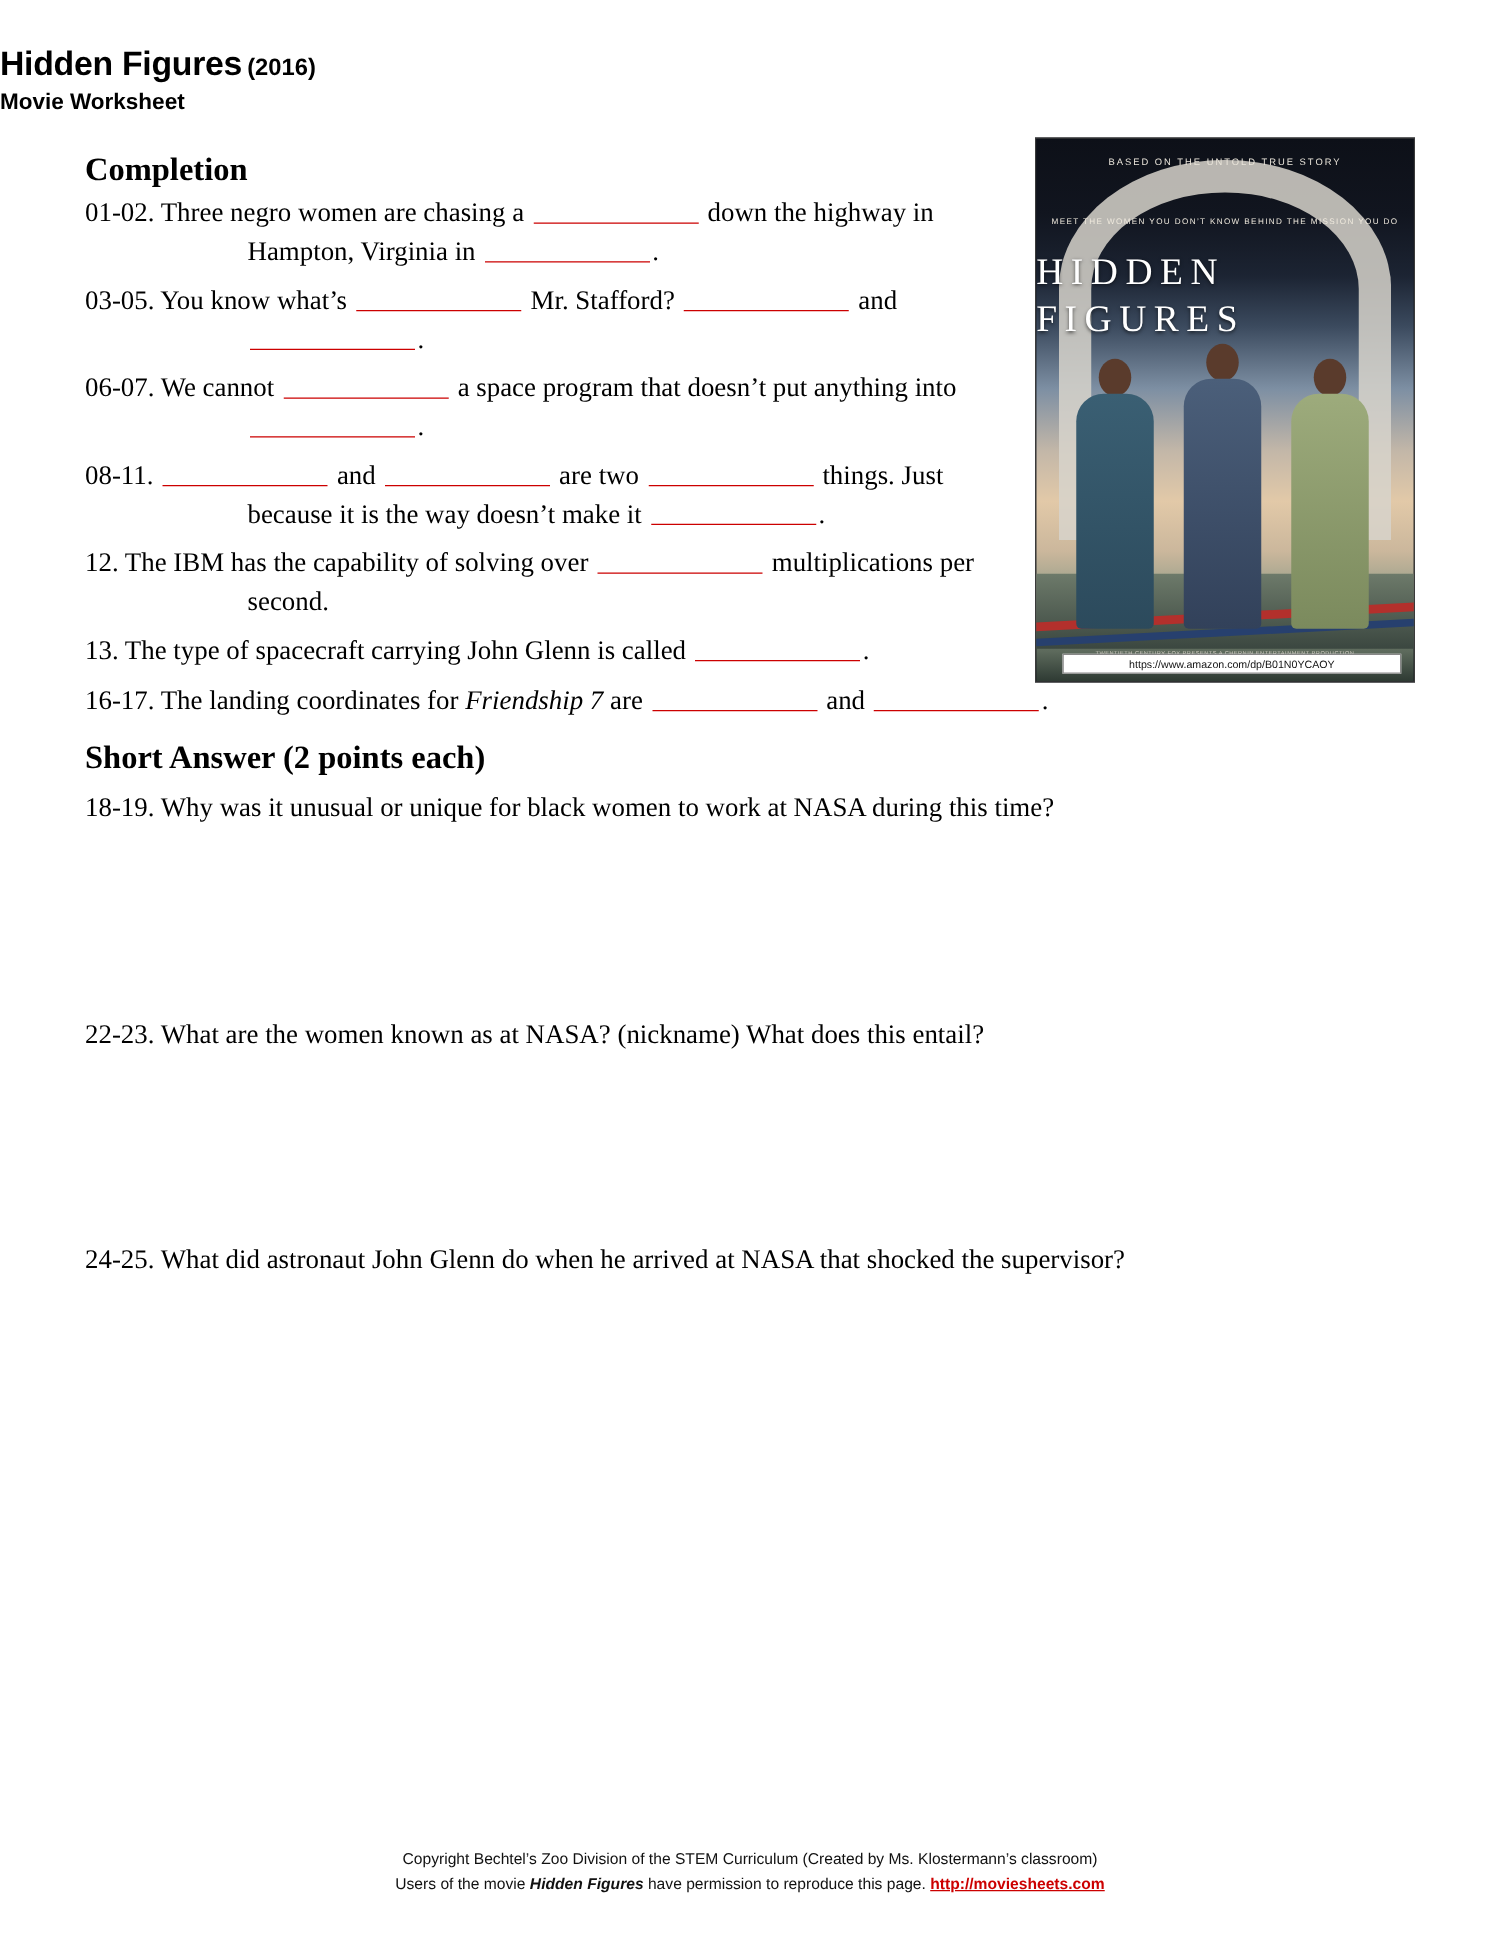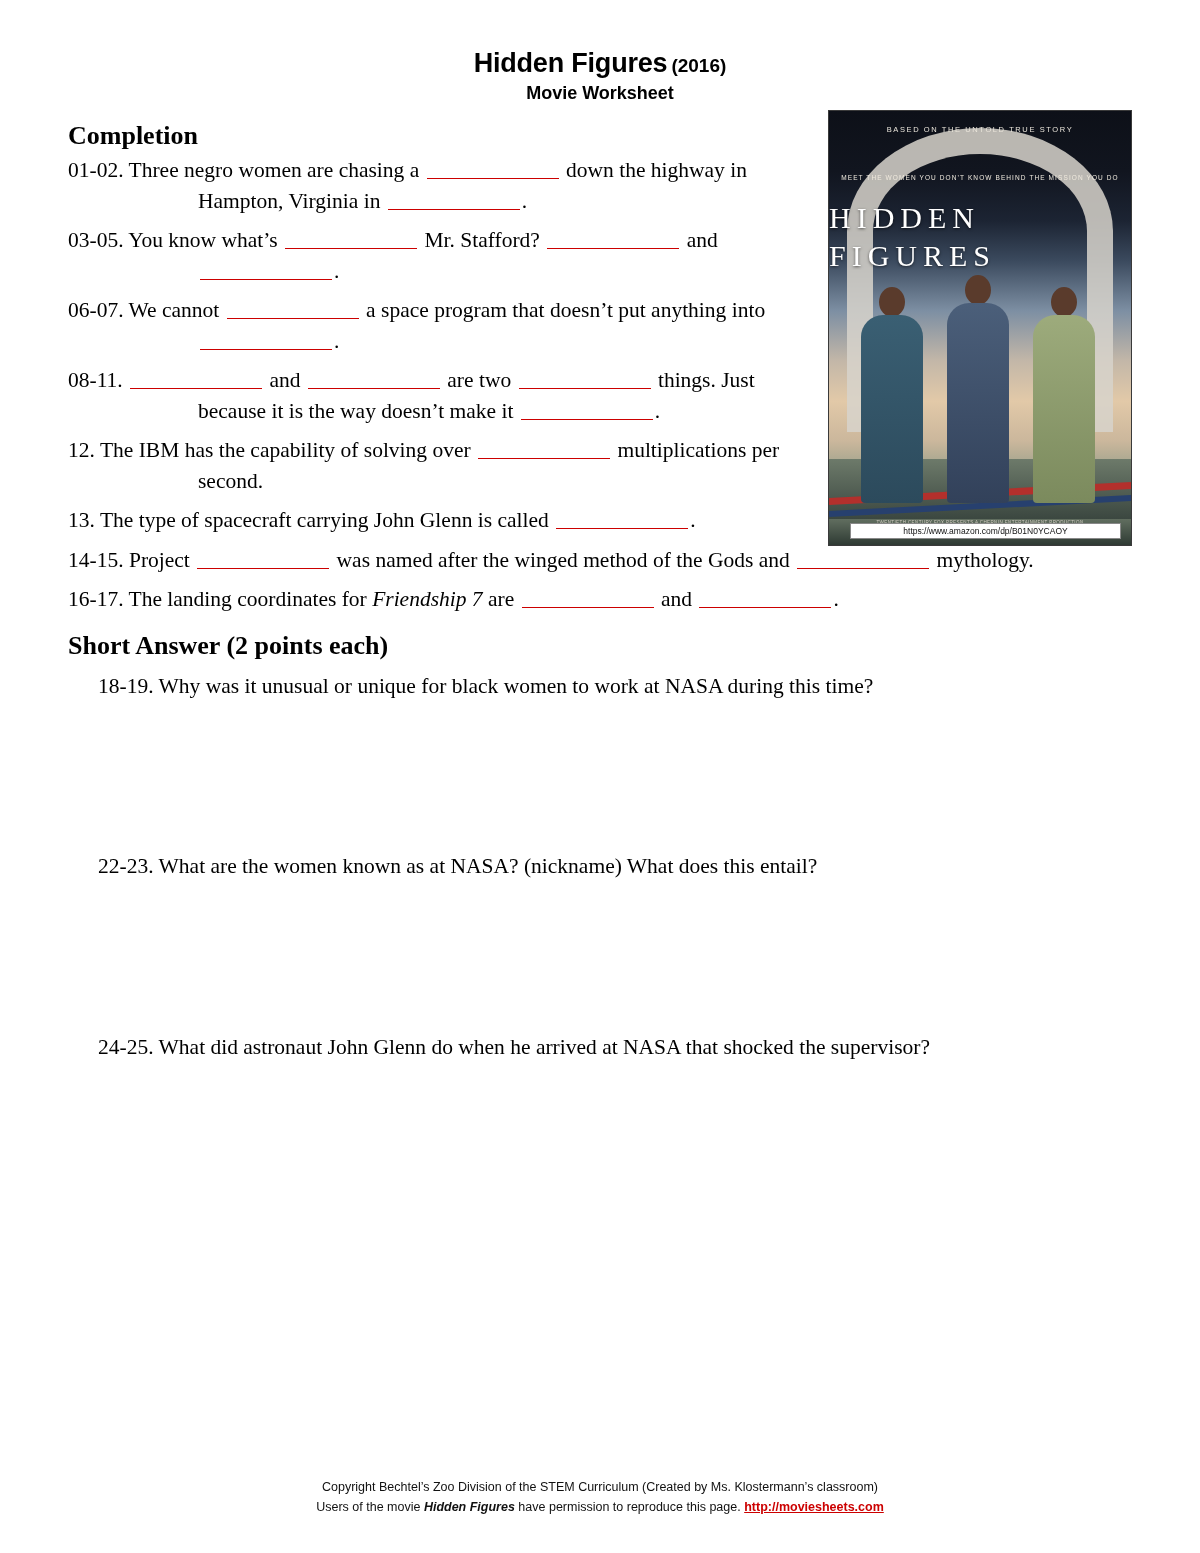--- a/index.html
+++ b/index.html
@@ -14,22 +14,21 @@
   .page {
     position: relative;
     width: 1200px;
     height: 1553px;
     background: #ffffff;
     overflow: hidden;
   }
 
   
   .title-block {
-    text-align: center;
-    padding-top: 48px;
+    padding-top: 36px;
   }
   .title-main {
     font-family: "Liberation Sans", sans-serif;
     font-weight: bold;
     font-size: 27px;
     letter-spacing: -0.2px;
   }
   .title-year {
     font-family: "Liberation Sans", sans-serif;
     font-weight: bold;
@@ -74,21 +73,21 @@
     height: 1em;
     vertical-align: -2px;
     margin: 0 2px;
   }
   .italic { font-style: italic; }
 
   
   .completion-list { width: 760px; }
   .wide { width: 1064px; }
 
-  .short-answer-block { margin-top: 10px; margin-left: 30px; }
+  .short-answer-block { margin-top: 10px; }
   .sa {
     font-size: 21.5px;
     line-height: 1.42;
     padding-left: 130px;
     margin-bottom: 150px;
   }
   .sa > .lead { margin-left: -130px; }
 
   
   .poster {
@@ -342,24 +341,20 @@
         <span>The IBM has the capability of solving over </span><span class="blank"></span><span> multiplications per second.</span>
       </div>
     </div>
 
     <div class="completion-list wide">
       <div class="q">
         <span class="lead">13.</span>
         <span>The type of spacecraft carrying John Glenn is called </span><span class="blank"></span><span>.</span>
       </div>
 
-      <div class="q">
-        <span class="lead">14-15.</span>
-        <span>Project </span><span class="blank"></span><span> was named after the winged method of the Gods and </span><span class="blank"></span><span> mythology.</span>
-      </div>
 
       <div class="q">
         <span class="lead">16-17.</span>
         <span>The landing coordinates for </span><span class="italic">Friendship 7</span><span> are </span><span class="blank"></span><span> and </span><span class="blank"></span><span>.</span>
       </div>
     </div>
 
     <div class="section-heading">Short Answer (2 points each)</div>
 
     <div class="short-answer-block">

